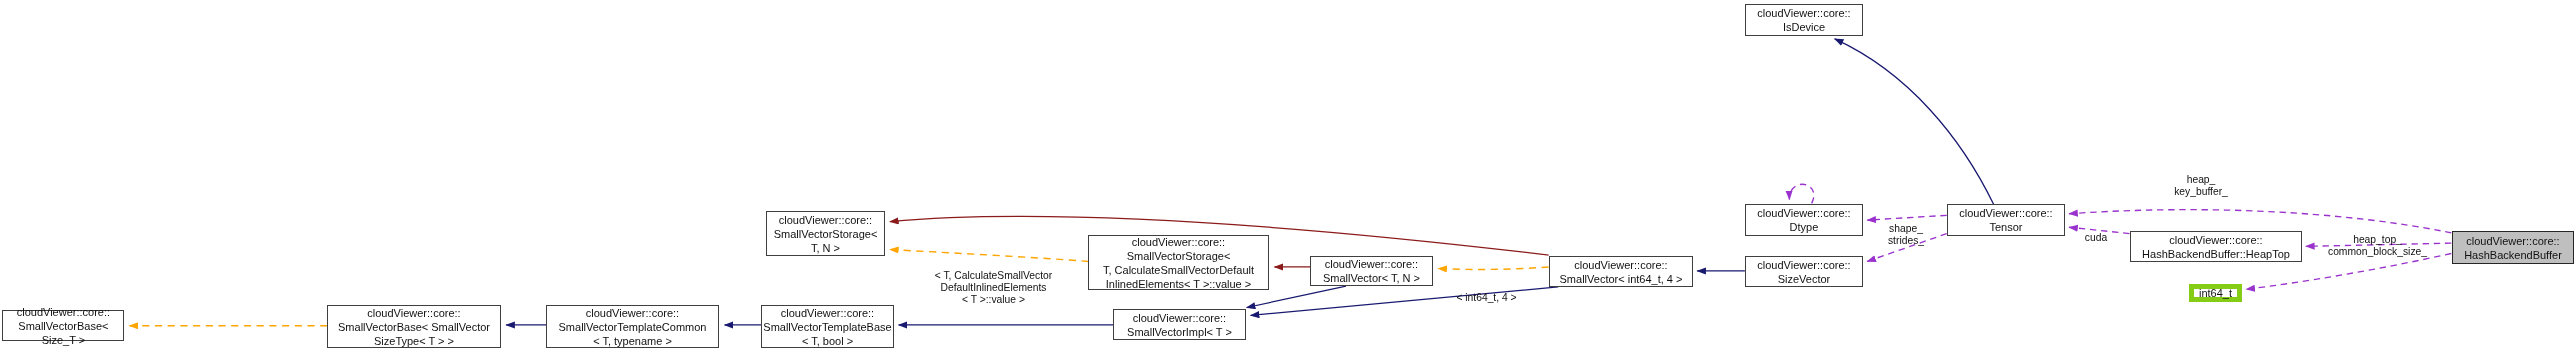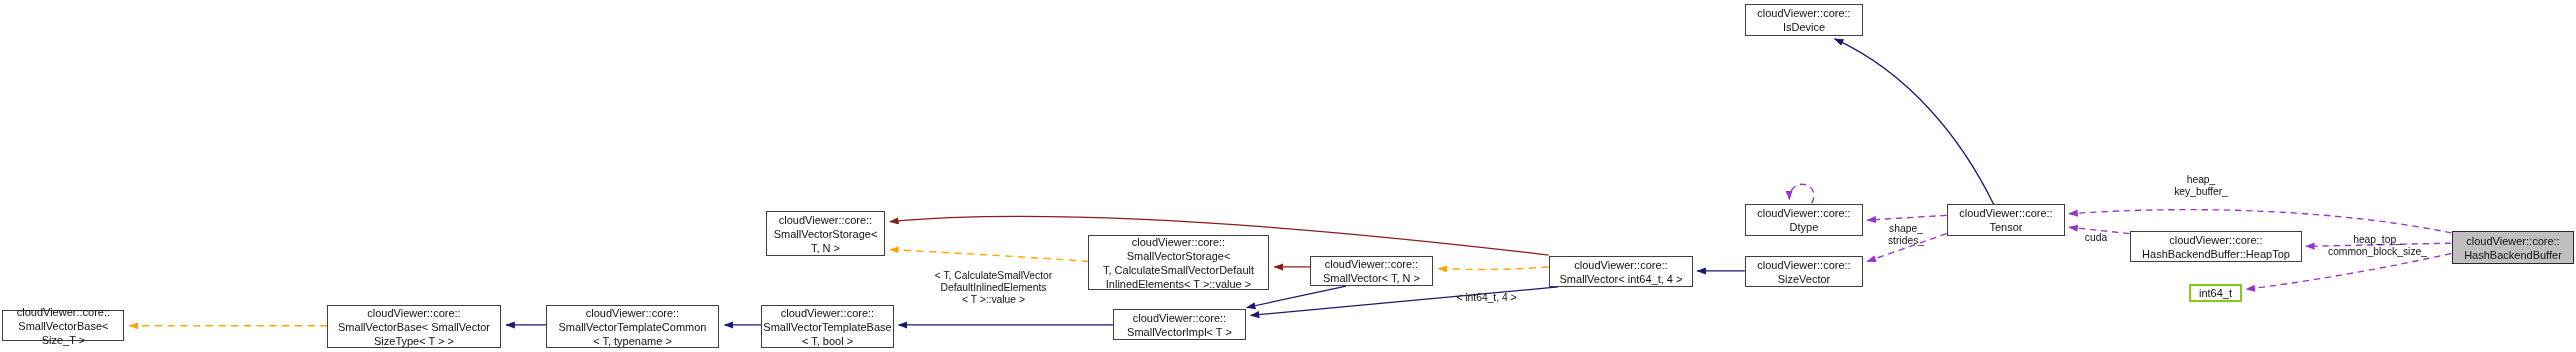--- a/index.html
+++ b/index.html
@@ -22,21 +22,21 @@
     font-size:11px;line-height:14px;
     white-space:pre-line;
     z-index:2;
     cursor:pointer;
   }
   .node.highlight{
     background:#bfbfbf;
     border:1.4px solid #262626;
   }
   .node.plain{
-    border:2px solid #84cc16;
+    border:5px solid #84cc16;
     cursor:default;
   }
   .edge-label{
     position:absolute;
     text-align:center;
     font-size:10.3px;line-height:12px;
     white-space:pre-line;
     z-index:1;
   }
 </style>

